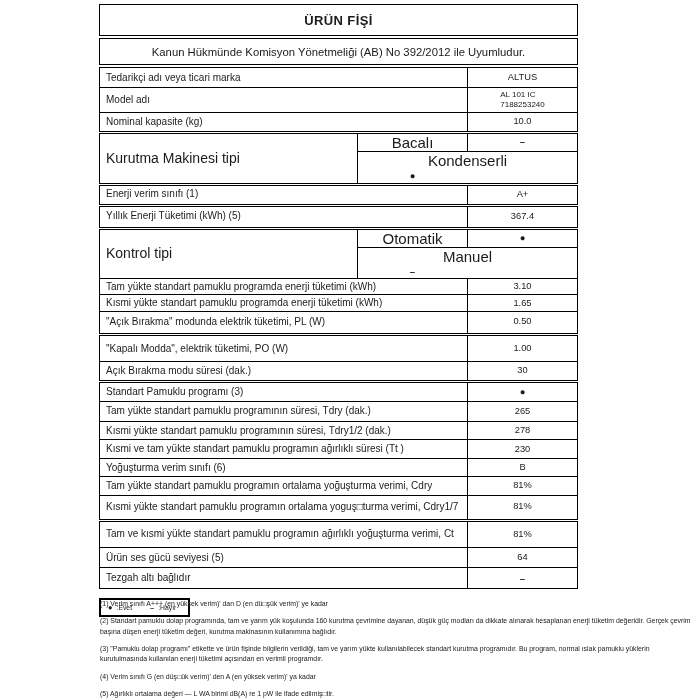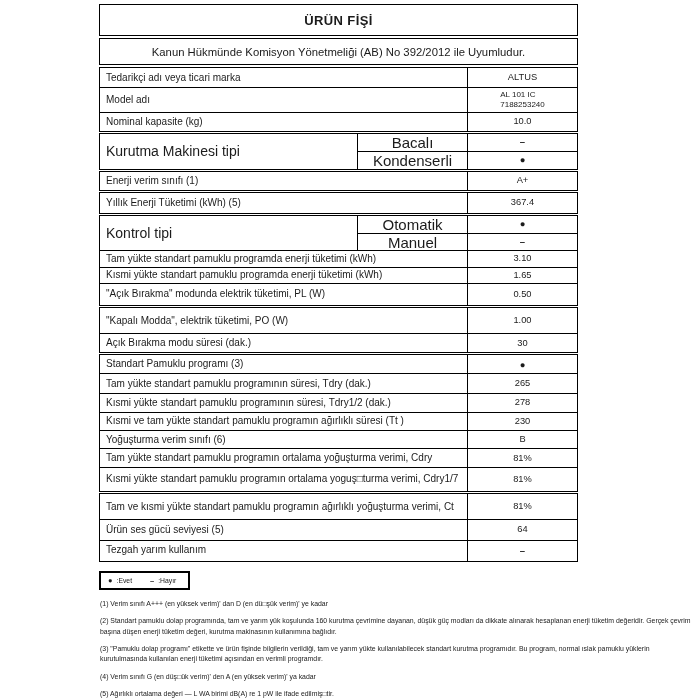--- a/index.html
+++ b/index.html
@@ -22,21 +22,21 @@
   .lbl { flex:1; display:flex; align-items:center; padding:1px 6px;
     font-size:10px; line-height:1.25; }
   .split .lbl { font-size:14px; }
   .val { width:110px; flex:none; box-sizing:border-box; border-left:1.6px solid #000;
     display:flex; align-items:center; justify-content:center; 
     font-size:9.3px; line-height:1.25; white-space:pre-line; padding:1px 2px; }
   .val.small { font-size:8px; }
   .mark { font-weight:bold; font-size:9.5px; }
   .subcol { width:220px; flex:none; display:flex; flex-direction:column; }
   .subrow { flex:1; display:flex; align-items:stretch; }
-  .subrow + .subrow { border-top:1.4px solid #000; }
+  .subrow + .subrow { border-top:1.4px solid #000;flex-direction:column; }
   .mid { flex:1; box-sizing:border-box; border-left:1.6px solid #000;
     display:flex; align-items:center; justify-content:center; font-size:15px; }
   .subrow .val { height:auto; }
   .h18{min-height:18px}.h20{min-height:20px}.h22{min-height:22px}.h23{min-height:23px}
   .h25{min-height:25px}.h26{min-height:26px}.h28{min-height:28px}.h30{min-height:30px}
   .h32{min-height:32px}
   .legend { margin-top:9px; display:inline-flex; align-items:center;
     border:2px solid #000; padding:3px 12px 3px 7px; font-size:6.8px; gap:4px; }
   .legend .sym { font-weight:bold; font-size:7.5px; }
   .legend .sep { width:10px; }
@@ -174,21 +174,21 @@
       <div class="lbl">Tam ve kısmi yükte standart pamuklu programın ağırlıklı yoğuşturma verimi, Ct</div>
       <div class="val">81%</div>
     </div>
 
     <div class="row h22">
       <div class="lbl">Ürün ses gücü seviyesi (5)</div>
       <div class="val">64</div>
     </div>
 
     <div class="row h22">
-      <div class="lbl">Tezgah yarım kullanım</div>
+      <div class="lbl">Tezgah altı bağlıdır</div>
       <div class="val mark">–</div>
     </div>
 
   </div>
 
   <div class="legend">
     <span class="sym">●</span>
     <span>:Evet</span>
     <span class="sep"></span>
     <span class="sym">–</span>

